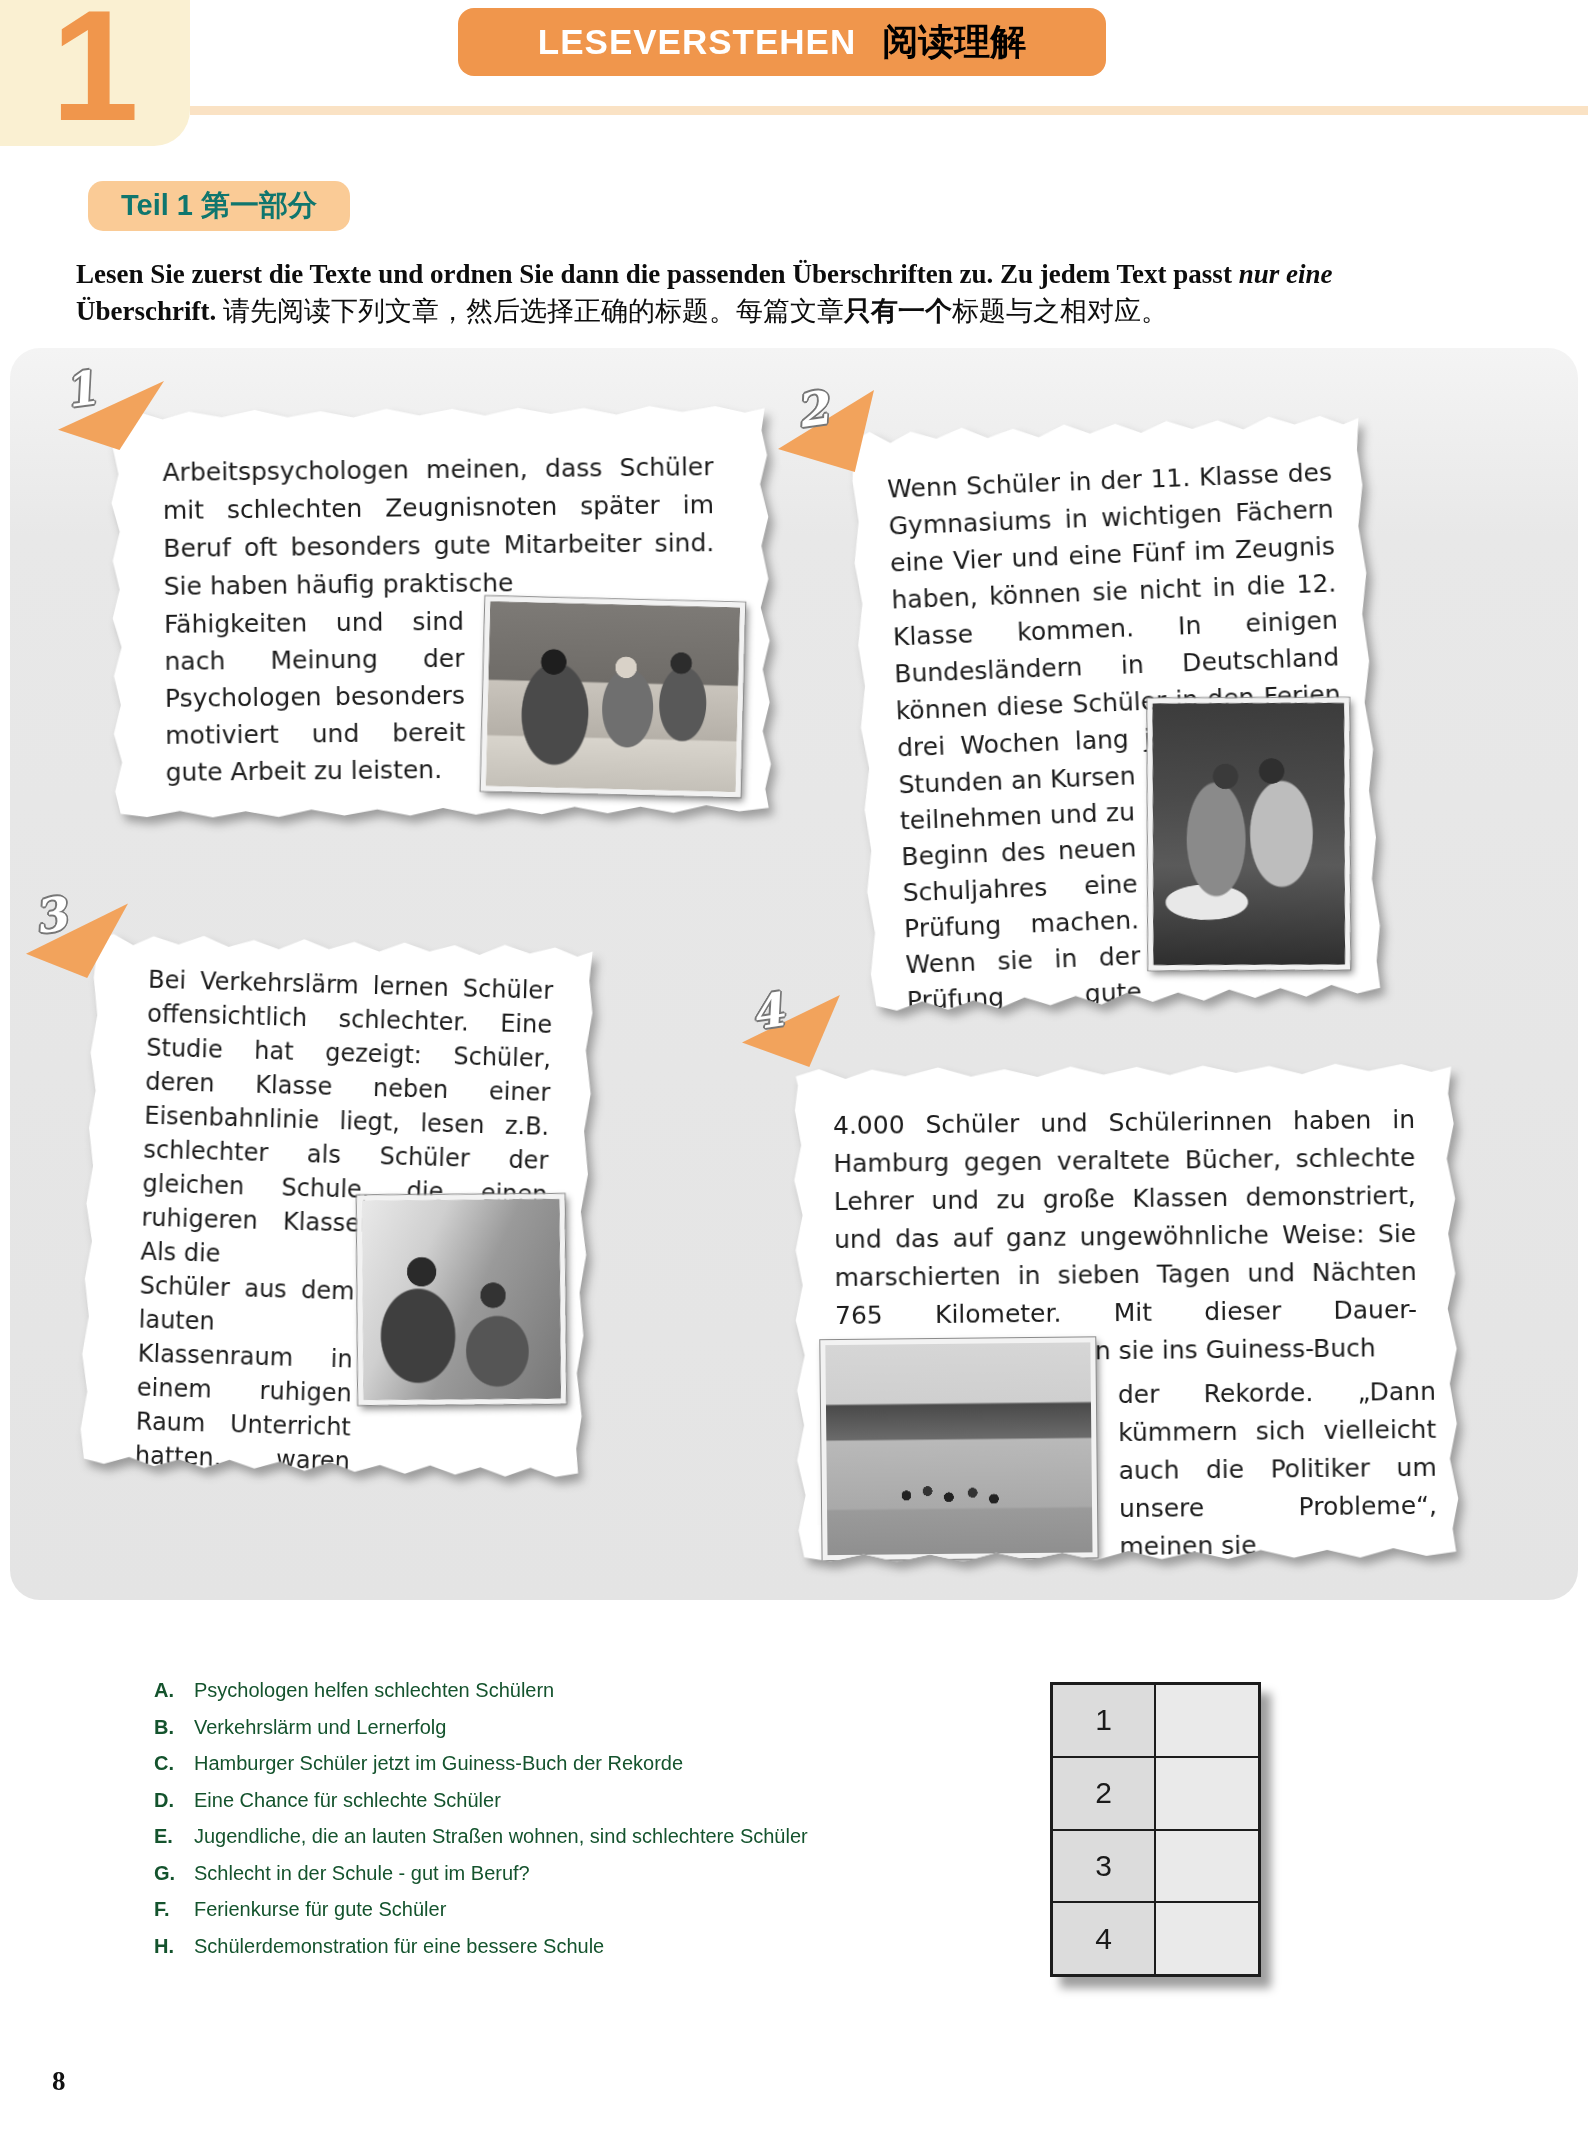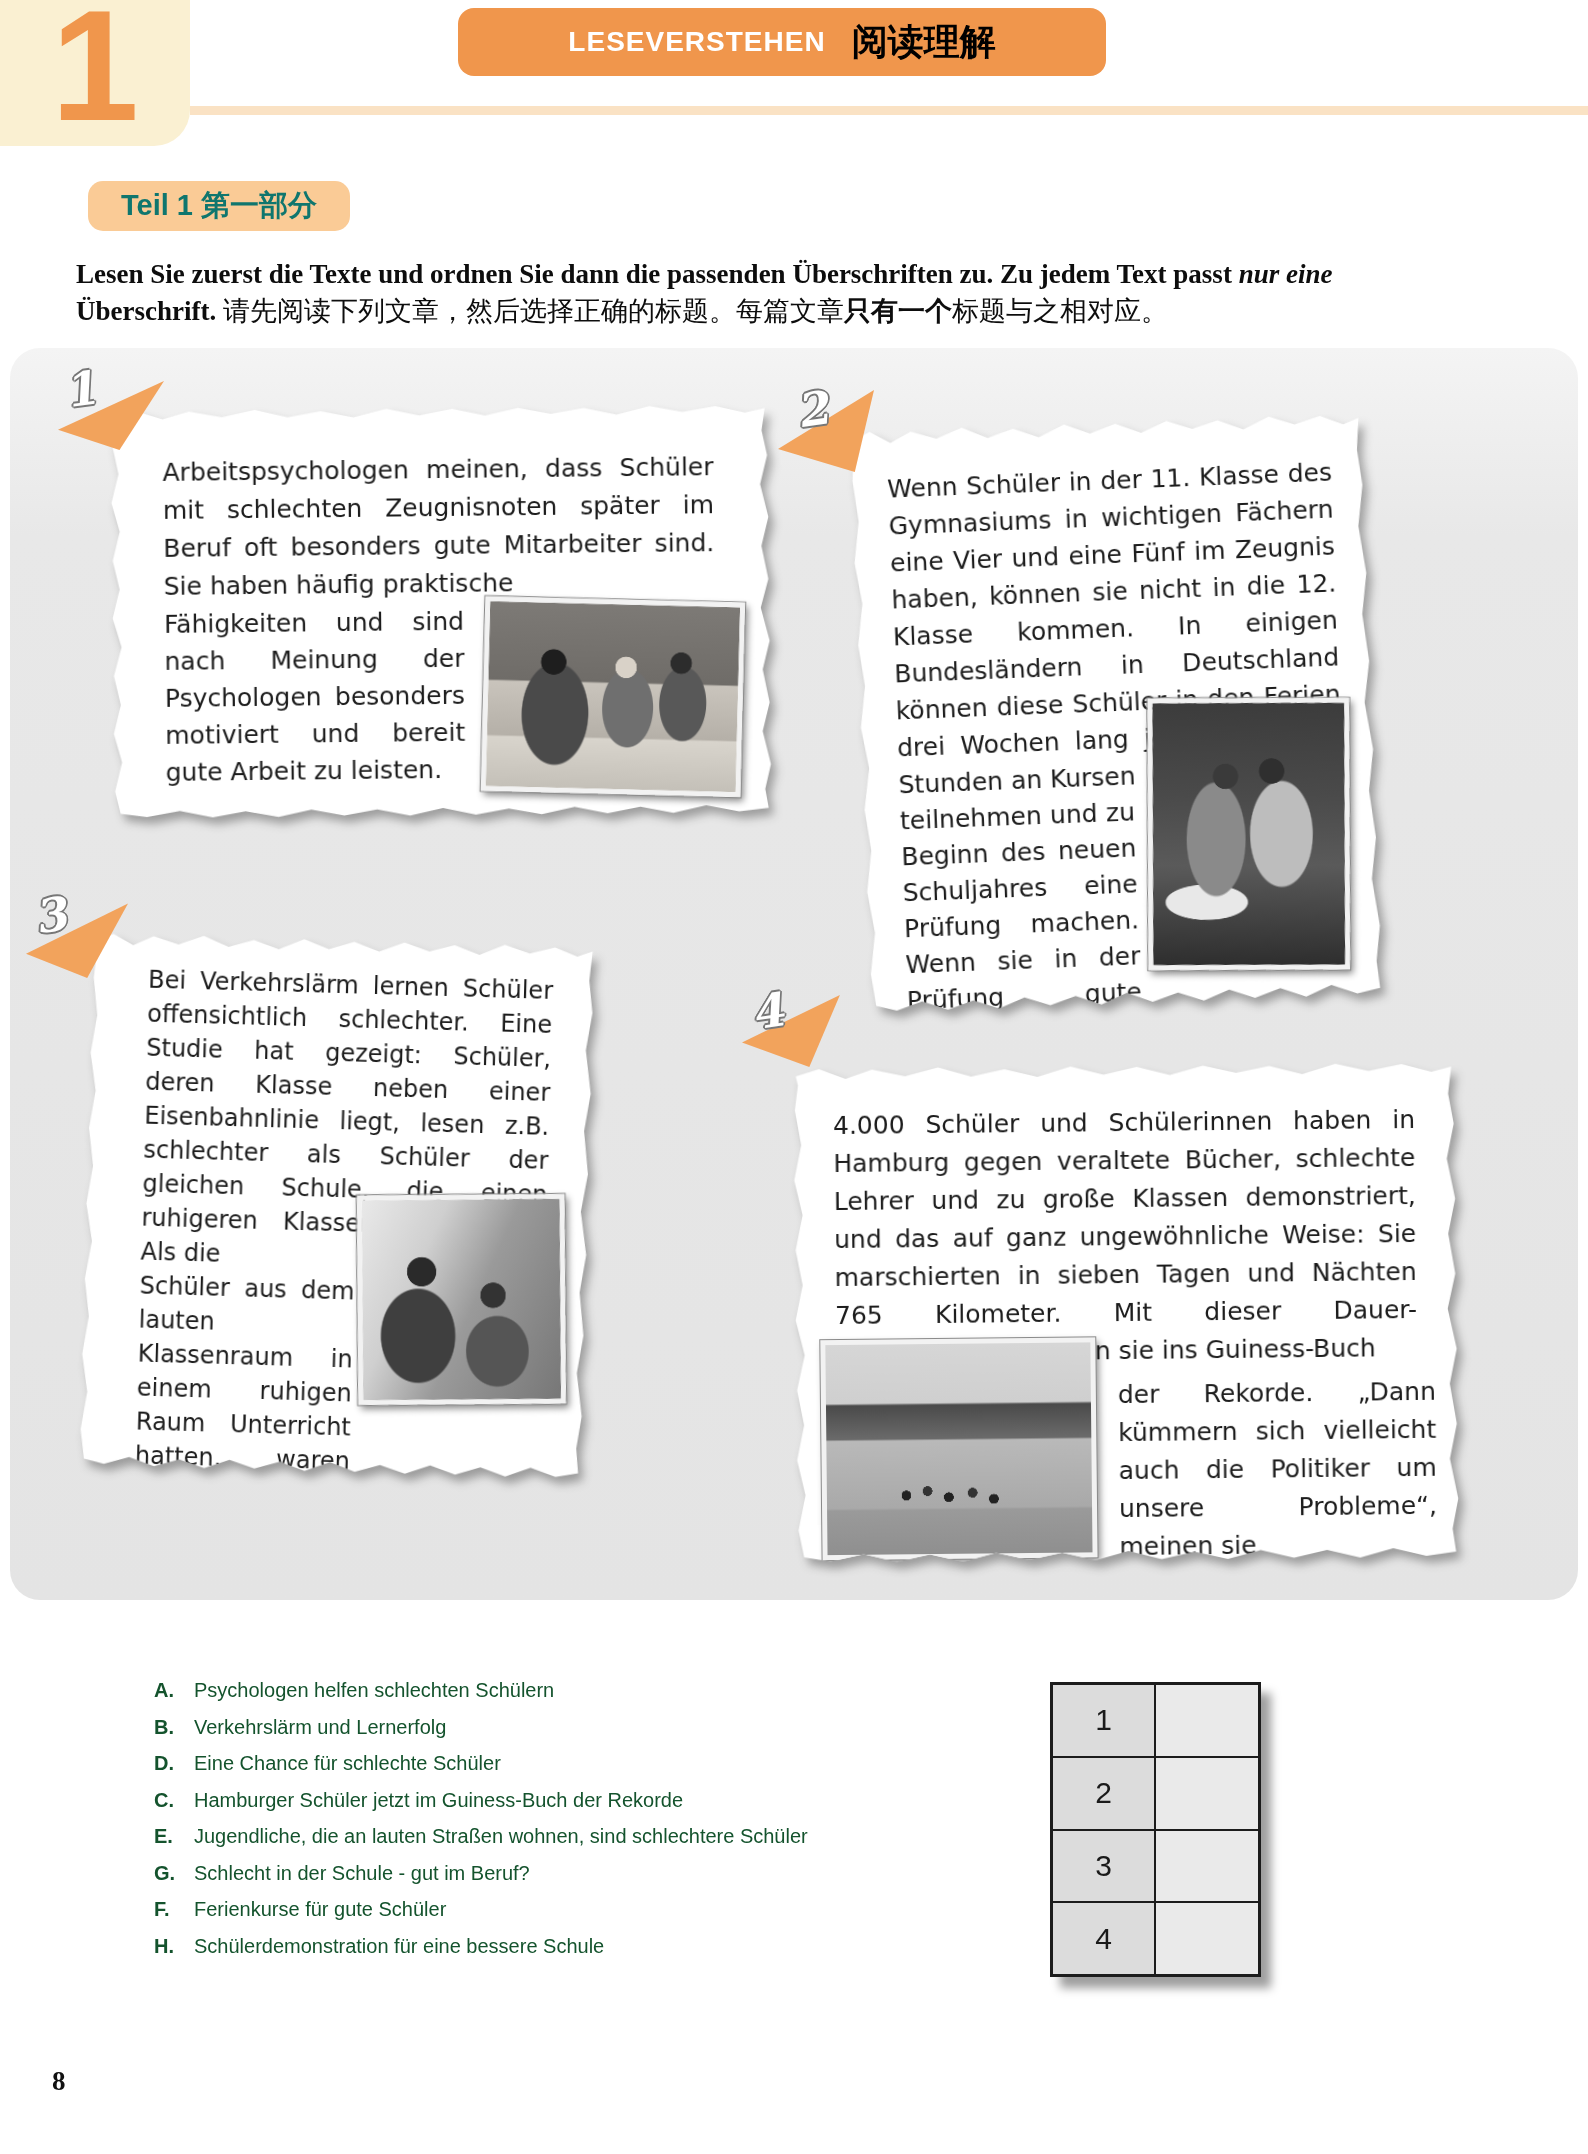--- a/index.html
+++ b/index.html
@@ -7,21 +7,21 @@
         font-family:"Liberation Sans",sans-serif;color:#111;}
 
   
   .chapter-tab{position:absolute;left:0;top:0;width:190px;height:146px;
                background:#FAF0D2;border-radius:0 0 36px 0;}
   .chapter-num{position:absolute;left:0;top:-14px;width:190px;text-align:center;
                font:bold 158px/158px "Liberation Sans",sans-serif;color:#F0964C;}
   .header-rule{position:absolute;left:190px;top:106px;width:1398px;height:9px;background:#FAE2C4;}
   .banner{position:absolute;left:458px;top:8px;width:648px;height:68px;background:#F0964C;
           border-radius:16px;display:flex;align-items:center;justify-content:center;gap:26px;}
-  .banner-de{color:#fff;font-weight:bold;font-size:28px;letter-spacing:1px;}
+  .banner-de{color:#fff;font-weight:bold;font-size:35px;letter-spacing:1px;}
   .banner-zh{color:#000000;font-weight:bold;font-size:36px;}
   .teil-badge{position:absolute;left:88px;top:181px;width:262px;height:50px;background:#FACB96;
           border-radius:15px;display:flex;align-items:center;justify-content:center;
           font-weight:bold;font-size:29px;color:#0f766e;}
 
   
   .instructions{position:absolute;left:76px;top:256px;width:1450px;
         font-family:"Liberation Serif",serif;font-size:27px;line-height:37px;color:#0d0d0d;}
   .instructions .b{font-weight:bold;}
   .instructions .bi{font-weight:bold;font-style:italic;}
@@ -185,22 +185,22 @@
   <div class="tri" id="tri2"></div>
   <span class="anum" id="num2">2</span>
   <div class="tri" id="tri3"></div>
   <span class="anum" id="num3">3</span>
   <div class="tri" id="tri4"></div>
   <span class="anum" id="num4">4</span>
 
   <ul class="headings">
     <li><span class="hl">A.</span><span>Psychologen helfen schlechten Schülern</span></li>
     <li><span class="hl">B.</span><span>Verkehrslärm und Lernerfolg</span></li>
+    <li><span class="hl">C.</span><span>Hamburger Schüler jetzt im Guiness-Buch der Rekorde</span></li>
     <li><span class="hl">D.</span><span>Eine Chance für schlechte Schüler</span></li>
-    <li><span class="hl">C.</span><span>Hamburger Schüler jetzt im Guiness-Buch der Rekorde</span></li>
     <li><span class="hl">E.</span><span>Jugendliche, die an lauten Straßen wohnen, sind schlechtere Schüler</span></li>
     <li><span class="hl">G.</span><span>Schlecht in der Schule - gut im Beruf?</span></li>
     <li><span class="hl">F.</span><span>Ferienkurse für gute Schüler</span></li>
     <li><span class="hl">H.</span><span>Schülerdemonstration für eine bessere Schule</span></li>
   </ul>
 
   <div class="answer-table">
     <div class="cell cell-num">1</div>
     <div class="cell cell-ans"></div>
     <div class="cell cell-num">2</div>

